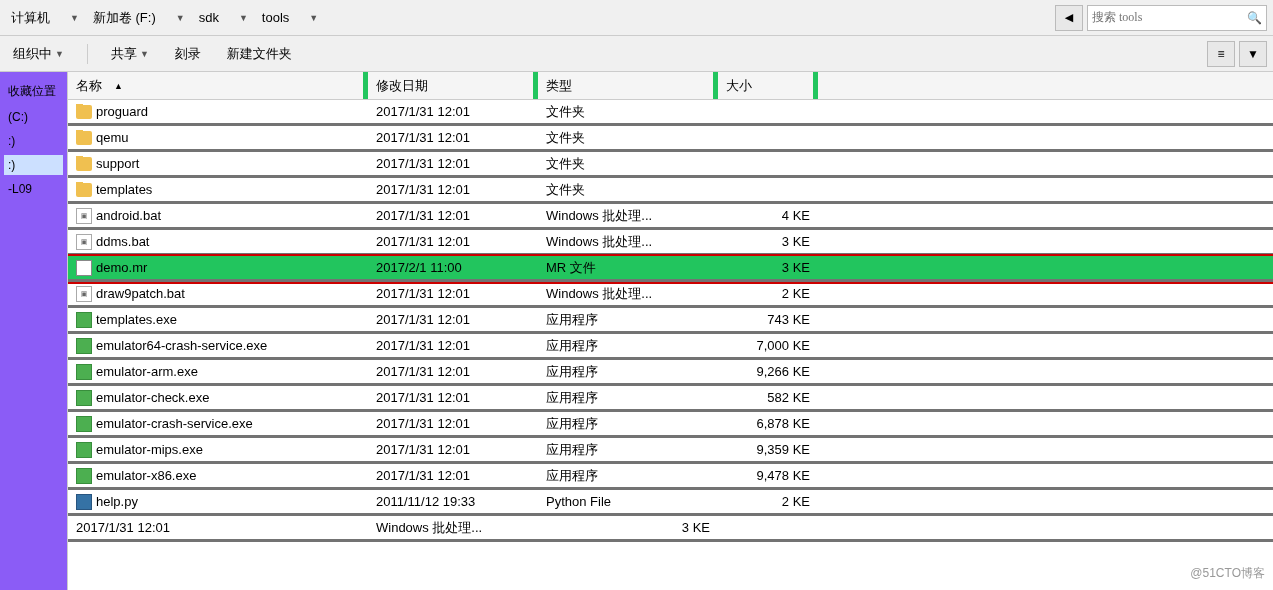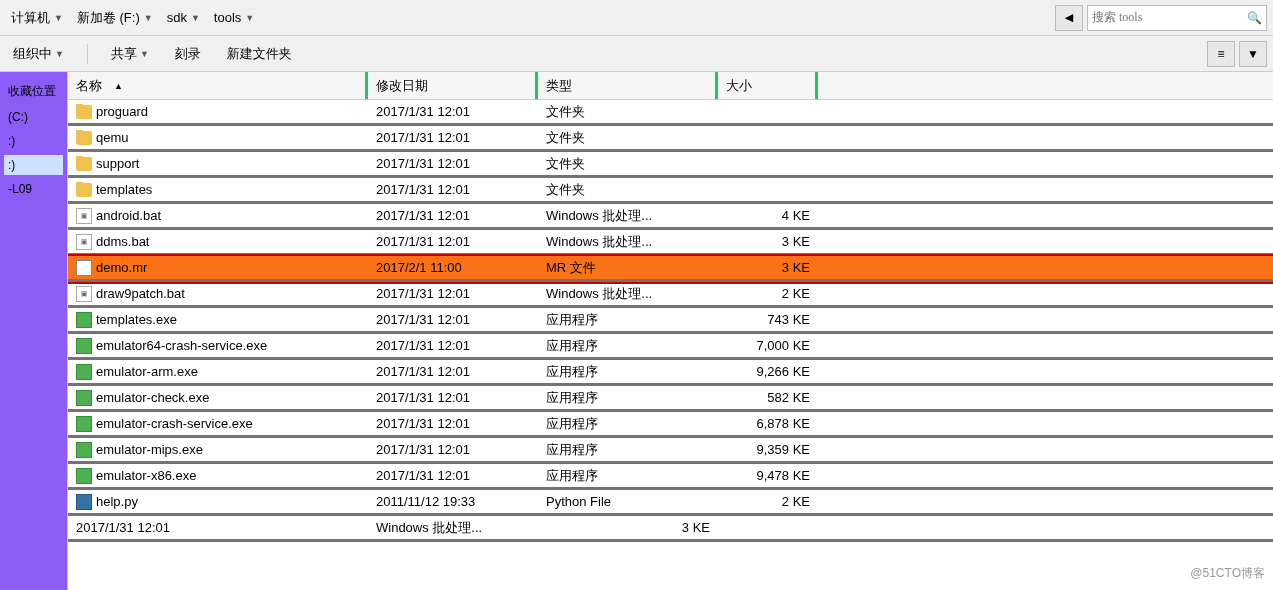--- a/index.html
+++ b/index.html
@@ -19,21 +19,21 @@
       background: #f0f0f0;
       border-bottom: 1px solid #ccc;
       display: flex;
       align-items: center;
       padding: 0 6px;
       gap: 4px;
     }
     .address-segment {
       display: flex;
       align-items: center;
-      gap: 2px;
+      gap: 18px;
       height: 26px;
       padding: 0 4px;
       border: 1px solid transparent;
       cursor: pointer;
       white-space: nowrap;
     }
     .address-segment .dropdown-arrow {
       font-size: 9px;
       color: #555;
       margin-left: 2px;
@@ -171,35 +171,35 @@
       top: 0;
       z-index: 10;
     }
     .col-header {
       padding: 0 8px;
       font-size: 13px;
       cursor: pointer;
       height: 100%;
       display: flex;
       align-items: center;
-      border-right: 3px solid #22c55e;
+      border-right: 5px solid #22c55e;
       white-space: nowrap;
       gap: 8px;
     }
     .col-header .sort-arrow { margin-left: 4px; font-size: 9px; }
 
     .file-row {
       display: grid;
       grid-template-columns: 300px 170px 180px 100px;
       height: 26px;
       align-items: center;
       border-bottom: 3px solid #737373;
       cursor: pointer;
     }
-    .file-row.selected { background: #f97316; outline: 2px solid #e05555; }
+    .file-row.selected { background: #22c55e; outline: 2px solid #e05555; }
     .file-row.highlighted { outline: 2px solid #cc0000; }
     .file-cell {
       padding: 0 8px;
       font-size: 13px;
       white-space: nowrap;
       overflow: hidden;
       text-overflow: ellipsis;
       display: flex;
       align-items: center;
       gap: 4px;

